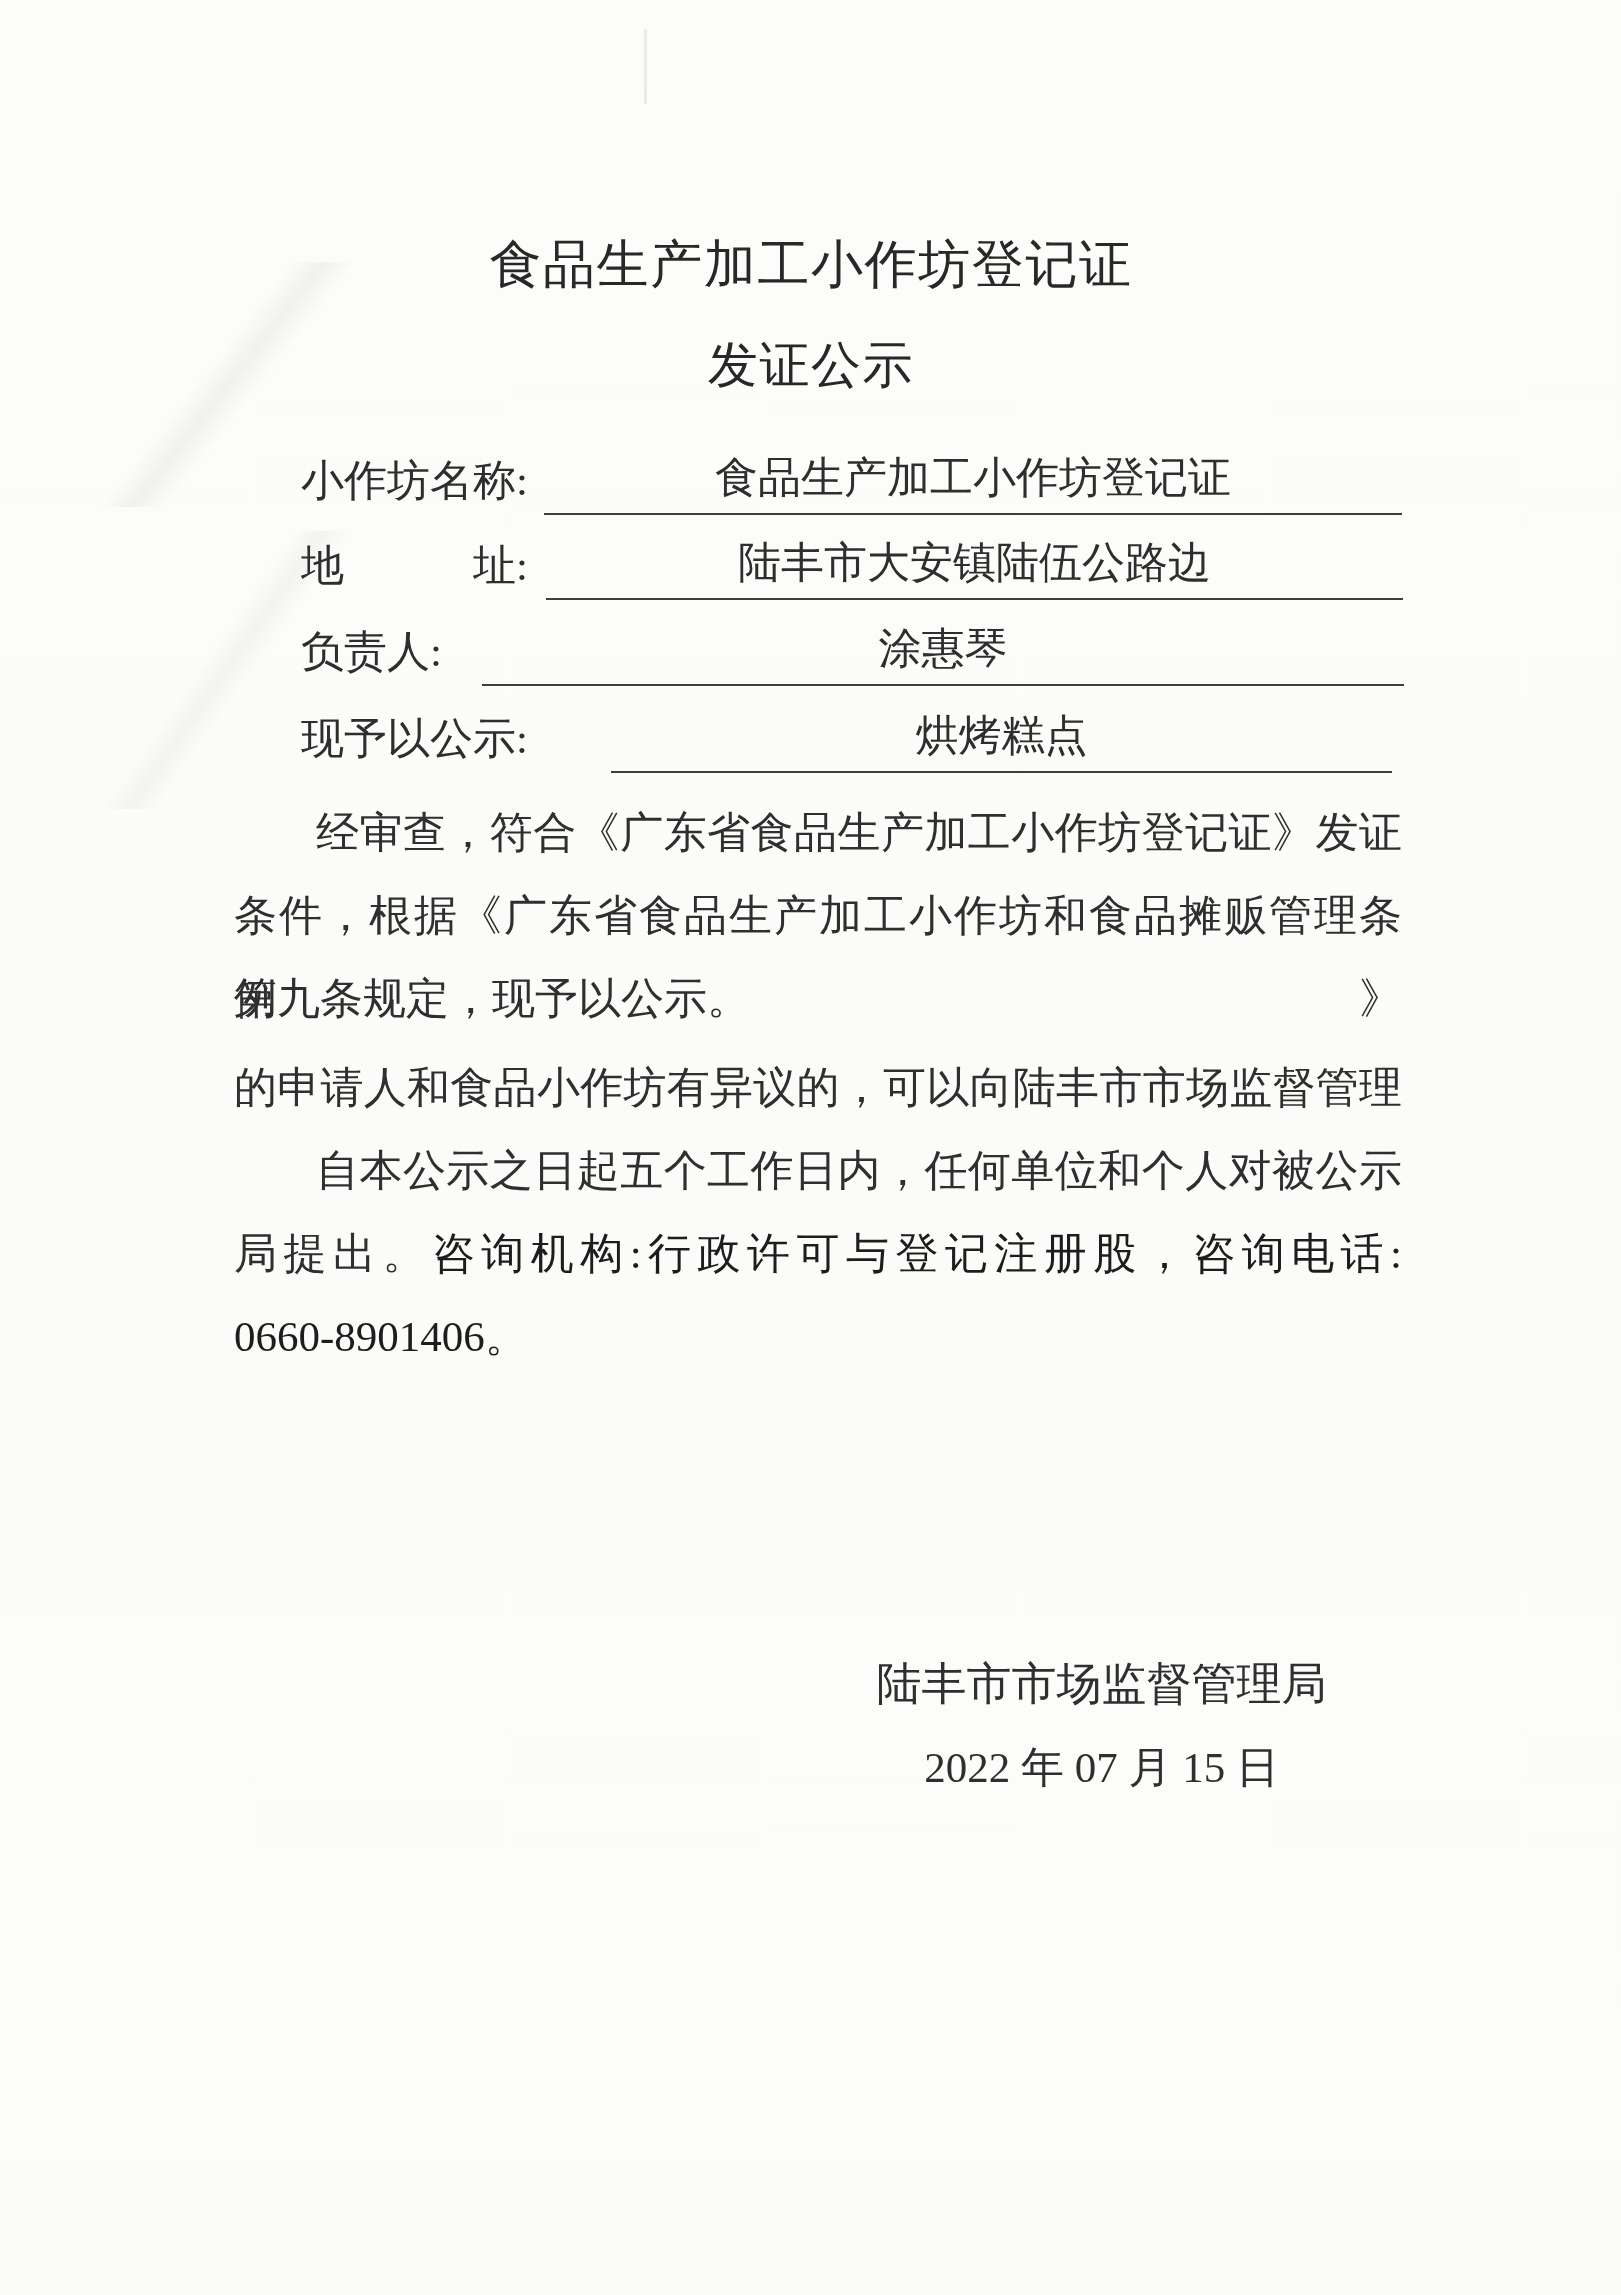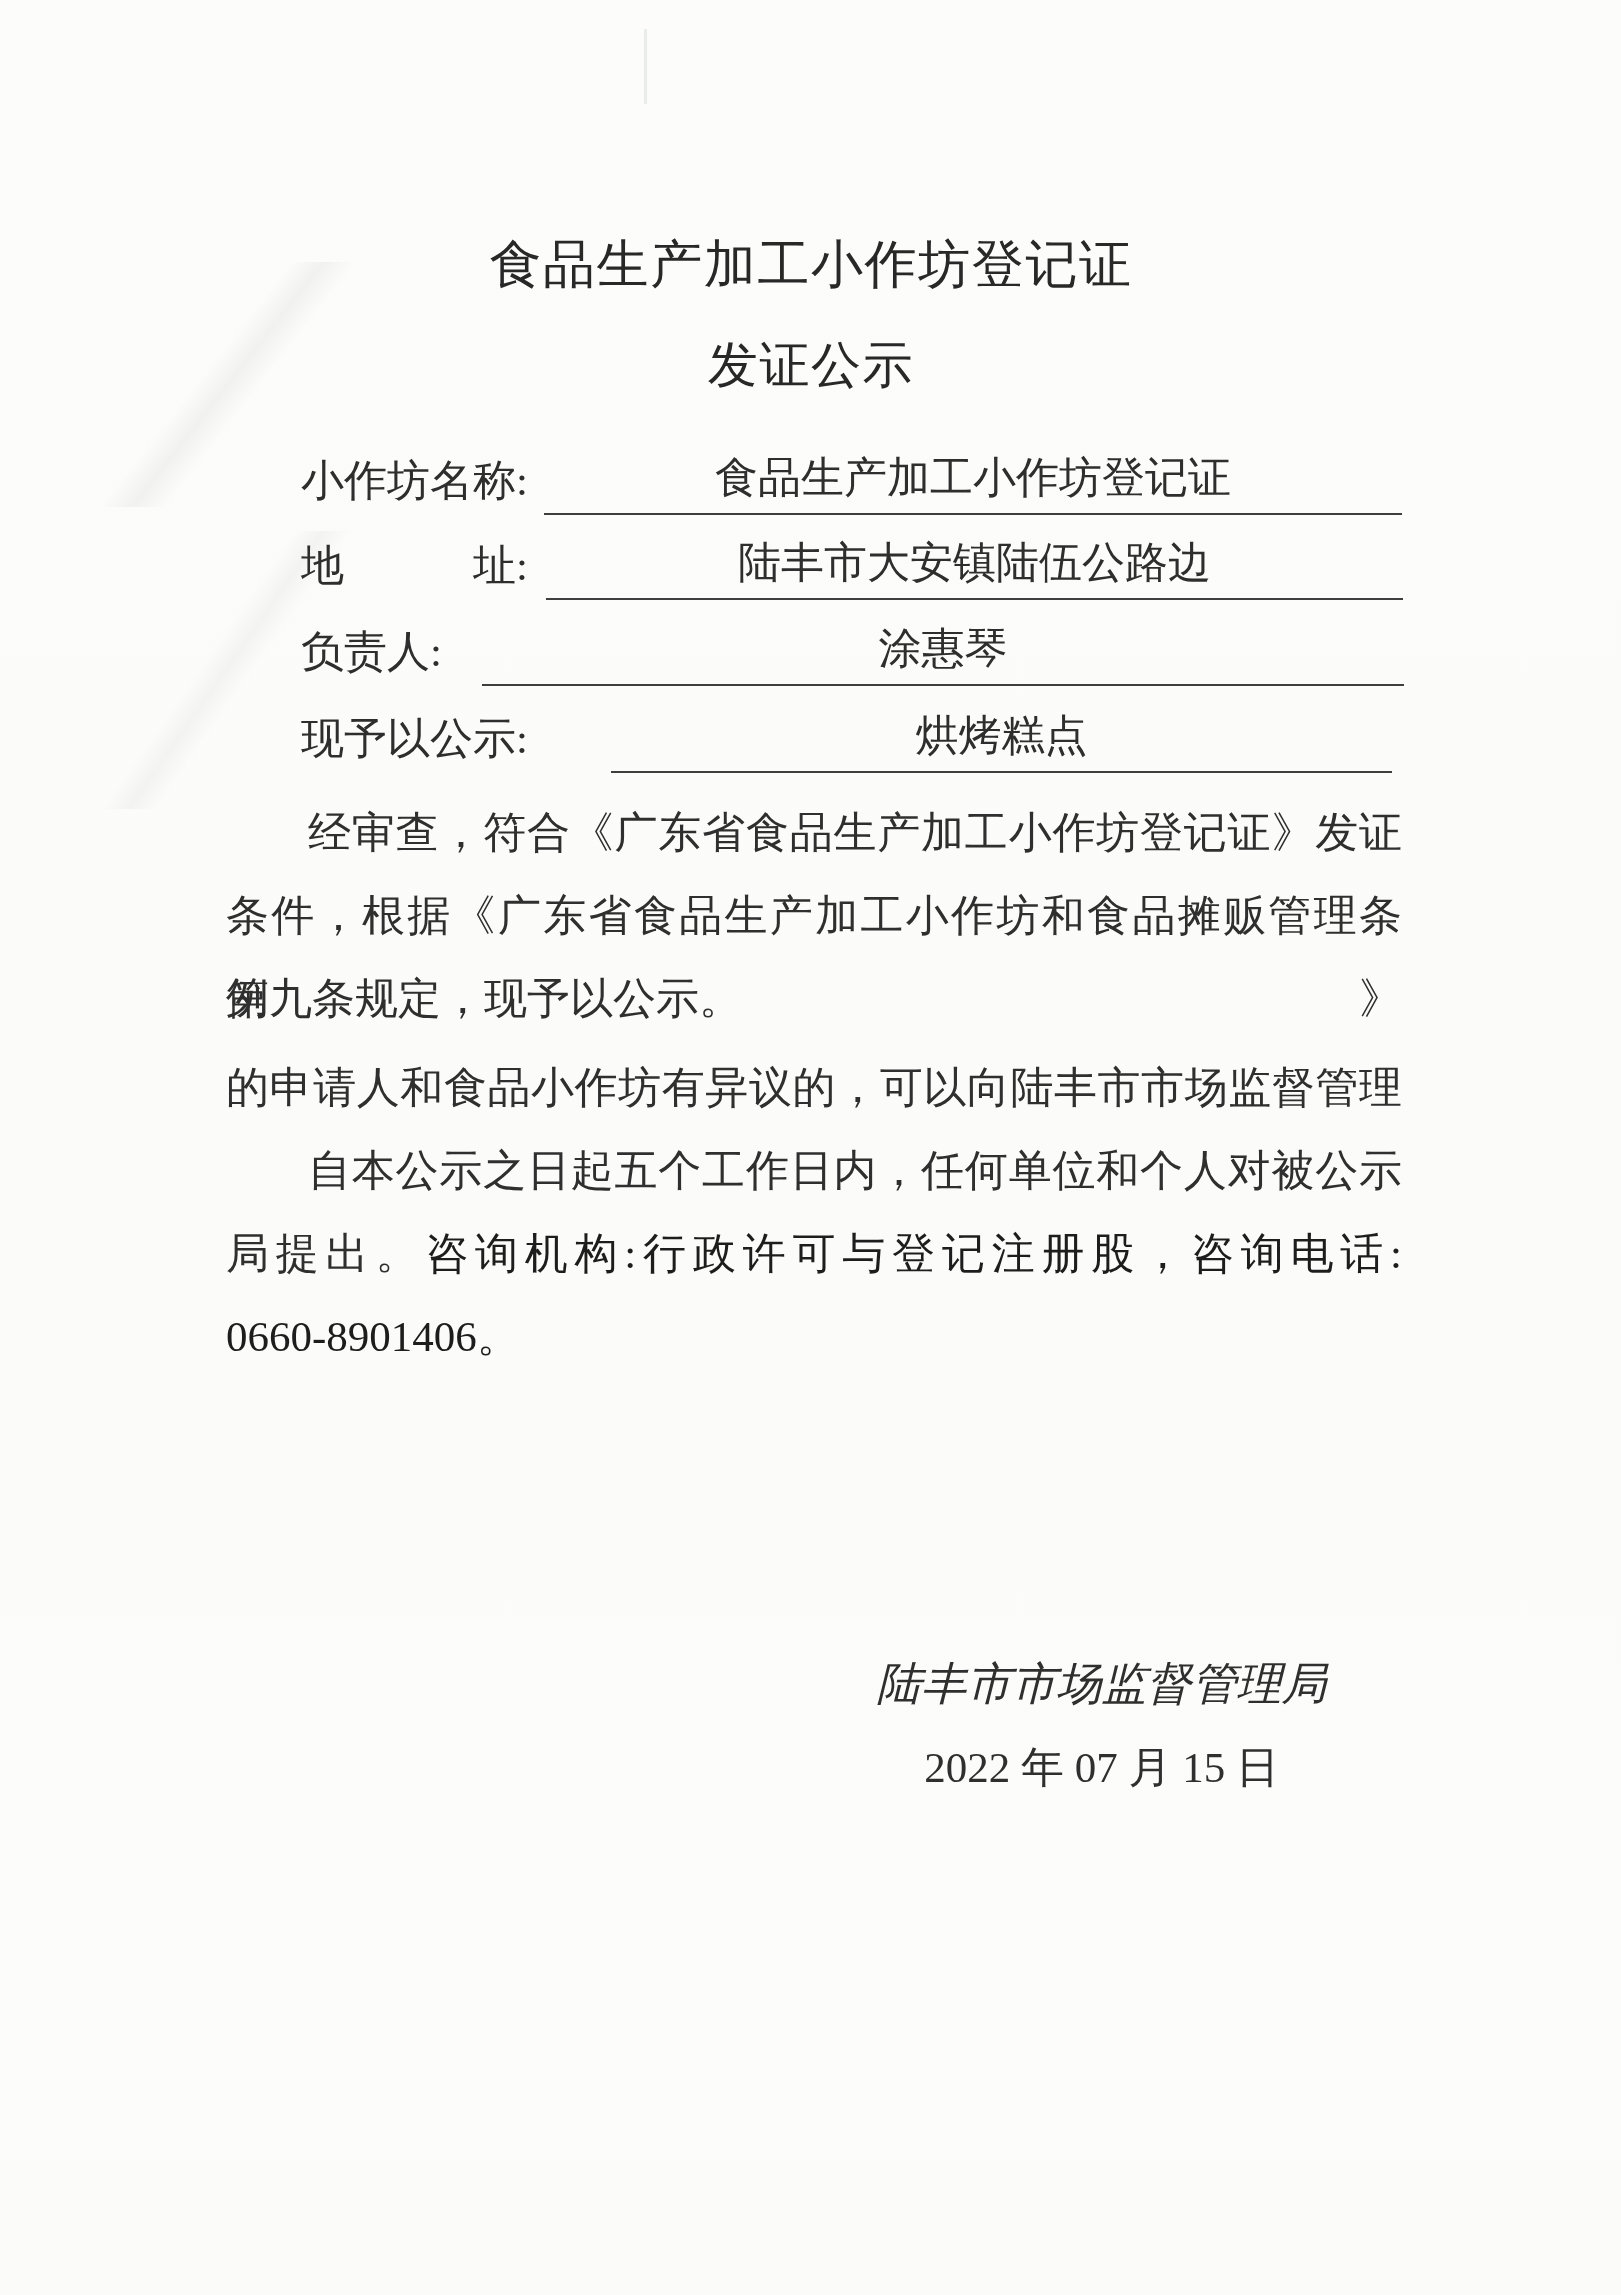--- a/index.html
+++ b/index.html
@@ -58,31 +58,31 @@
     position: absolute; left: 0; right: 0; bottom: 6.5px;
     text-align: center; font-size: 43px; color: #2e2e2e;
     white-space: nowrap;
   }
 
   
   .para {
     position: absolute; left: 226px; width: 1176px;
     font-size: 43px; color: #2f2f2f;
   }
-  .para .line { height: 83px; line-height: 83px; white-space: normal; }
+  .para .line { height: 83px; line-height: 83px; white-space: normal; margin-left: 8px; }
   .jl { text-align: justify; text-align-last: justify; }
   .indent { text-indent: 82px; }
   .b { font-weight: 400; color: #1d1d1d; }
 
   
   .signature {
     position: absolute; top: 1656px; left: 846px; width: 511px;
     text-align: center;
   }
-  .sig-org  { font-size: 45px; line-height: 57px; margin-bottom: 29px; white-space: nowrap; font-style: italic; }
+  .sig-org  { font-size: 45px; line-height: 57px; margin-bottom: 29px; white-space: nowrap; }
   .sig-date { font-size: 43px; line-height: 52px; white-space: pre; }
 </style>
 </head>
 <body>
 
 <div class="page">
 
   <div class="vline-artifact"></div>
   <div class="smudge smudge-1"></div>
   <div class="smudge smudge-2"></div>

